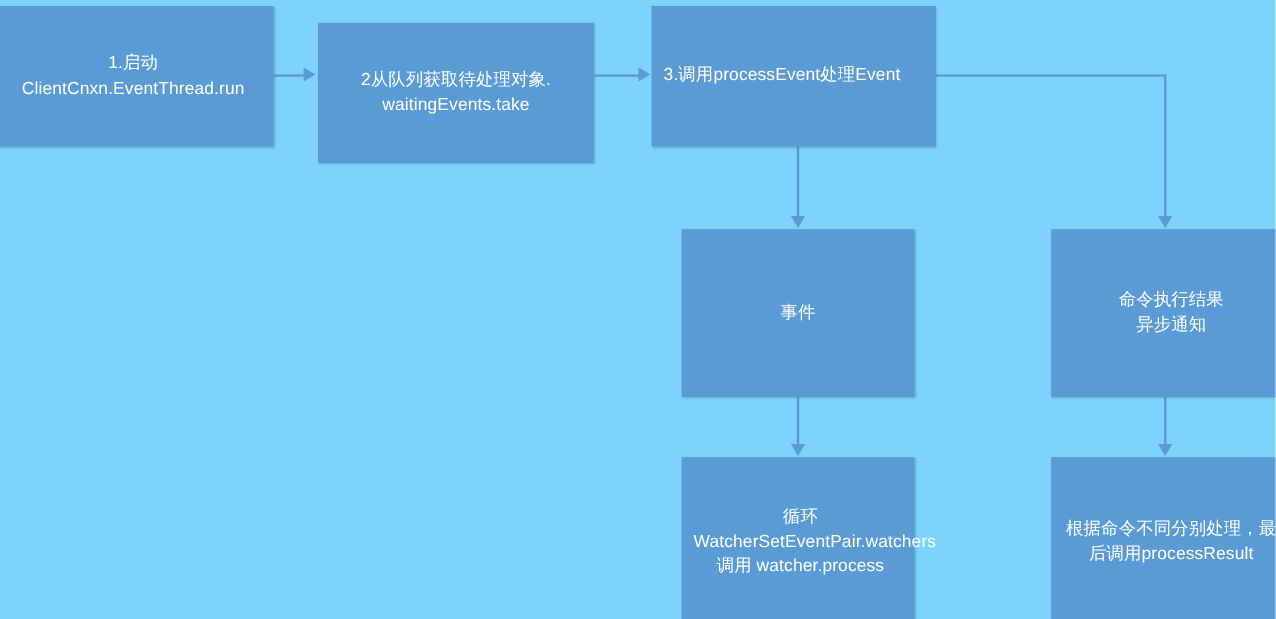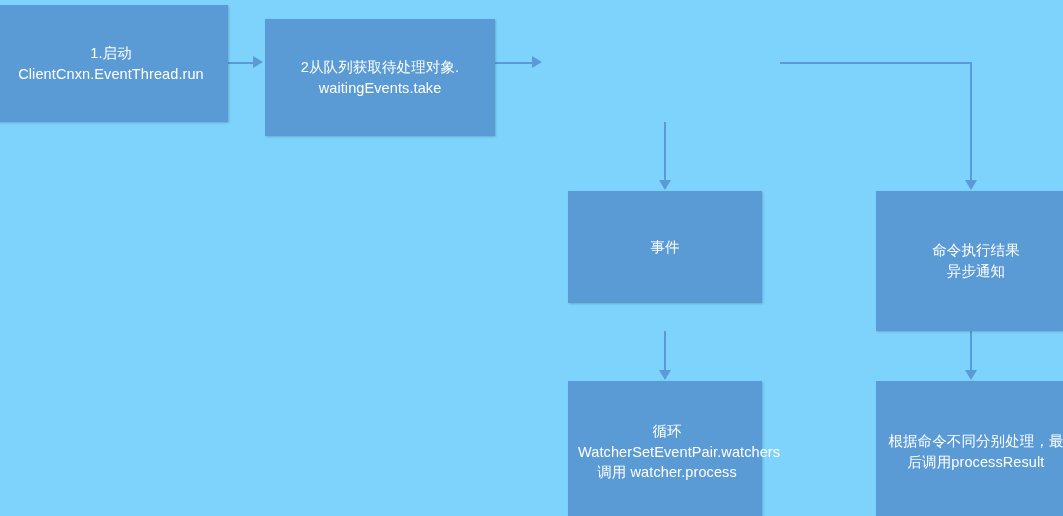--- a/index.html
+++ b/index.html
@@ -36,21 +36,21 @@
     letter-spacing: 0.1px;
   }
   .node.align-left .label {
     text-align: center;
     padding-left: 10px;
   }
   
   #node-start      { left: -6px;  top: 5px;   width: 234px; height: 117px; }
   #node-queue      { left: 265px; top: 19px;   width: 230px; height: 117px; }
   #node-process    { left: 543px; top: 5px;   width: 237px; height: 117px; }
-  #node-event      { left: 568px; top: 191px; width: 194px; height: 112px; }
+  #node-event      { left: 568px; top: 191px; width: 194px; height: 140px; }
   #node-watcher    { left: 568px; top: 381px; width: 194px; height: 142px; }
   #node-async      { left: 876px; top: 191px; width: 200px; height: 140px; }
   #node-result     { left: 876px; top: 381px; width: 200px; height: 142px; }
 
   #node-process .label { text-align: left; padding-left: 10px; }
 
   
   .edge { position: absolute; background: #5B9BD5; }
   .edge.h { height: 1.6px; }
   .edge.v { width: 1.6px; }
@@ -115,20 +115,23 @@
   <div class="node" id="node-start">
     <div class="label">1.启动
 ClientCnxn.EventThread.run</div>
   </div>
 
   <div class="node" id="node-queue">
     <div class="label">2从队列获取待处理对象.
 waitingEvents.take</div>
   </div>
 
+  <div class="node" id="node-process">
+    <div class="label">3.调用processEvent处理Event</div>
+  </div>
 
   <div class="node" id="node-event">
     <div class="label">事件</div>
   </div>
 
   <div class="node align-left" id="node-watcher">
     <div class="label">循环
 WatcherSetEventPair.watchers
 调用 watcher.process</div>
   </div>

